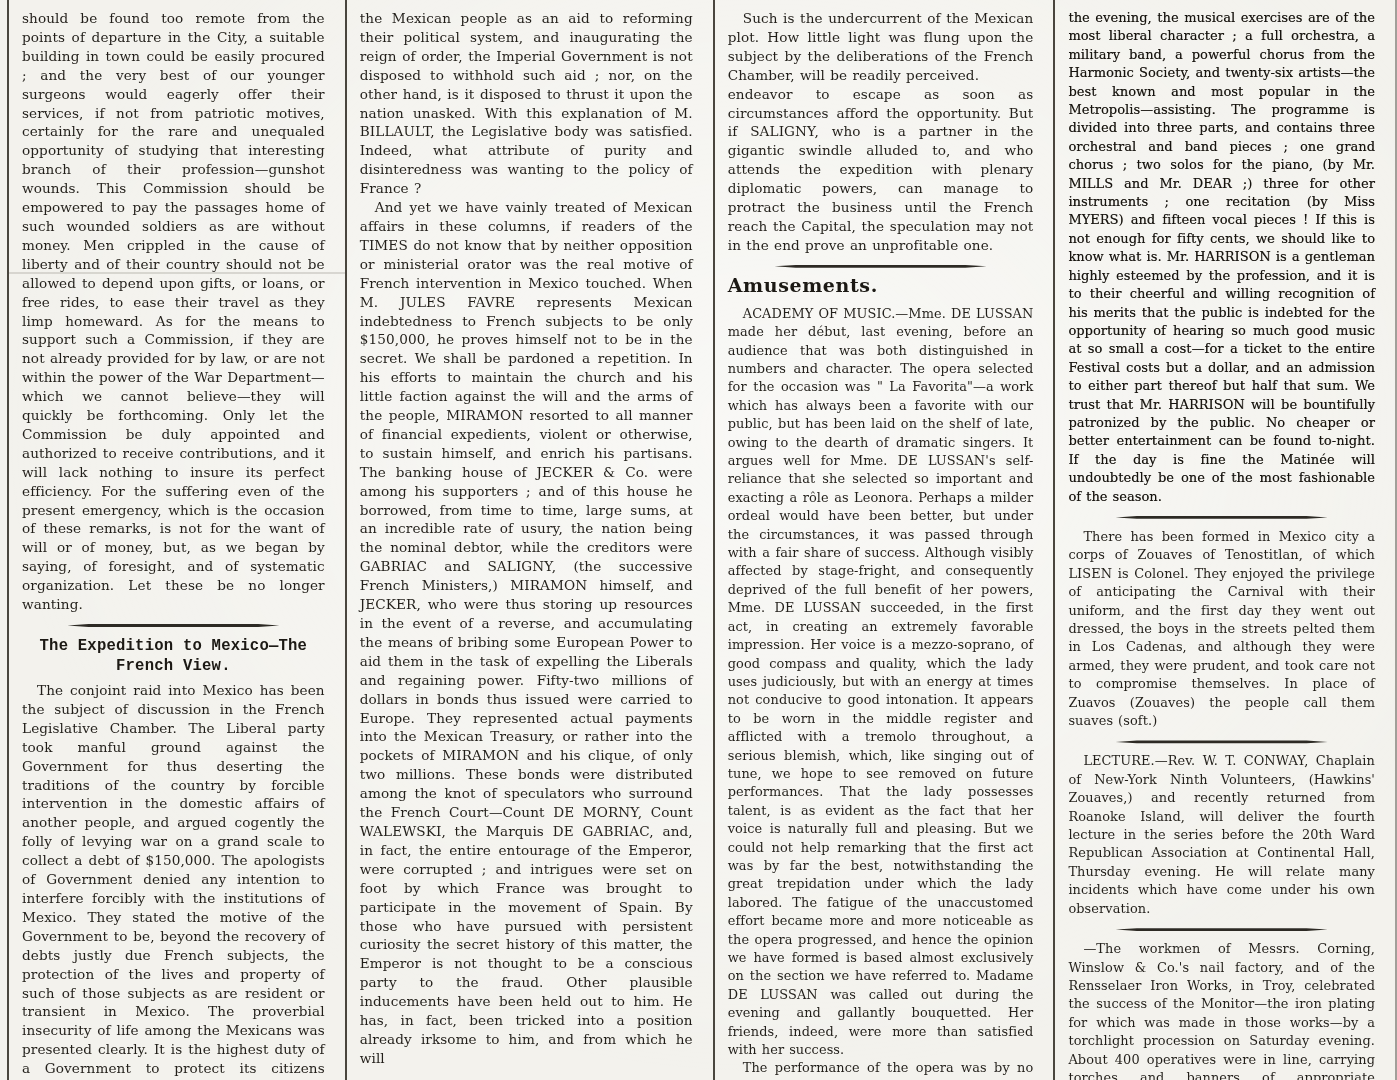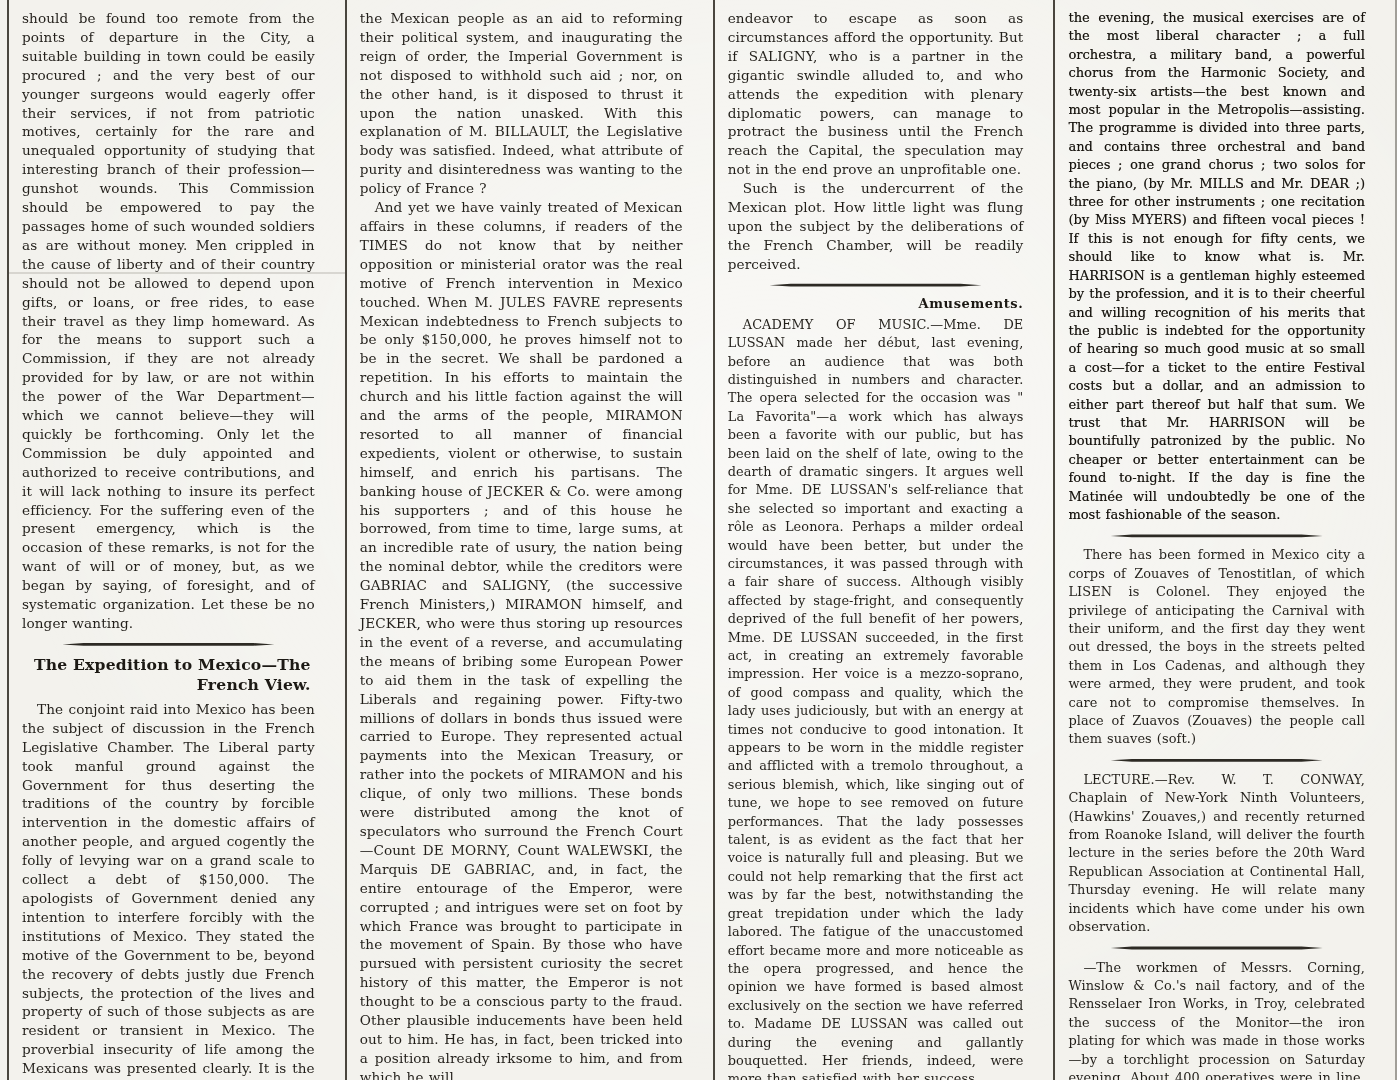--- a/index.html
+++ b/index.html
@@ -11,44 +11,44 @@
   .page {
     display:flex; width:1397px; height:1080px;
     box-sizing:border-box; padding-left:7px;
     border-right:2px solid rgba(62,58,50,0.45);
     background:
       radial-gradient(ellipse at 55% 40%, rgba(255,255,255,0.5), rgba(0,0,0,0) 70%),
       #f3f2ed;
   }
   .col {
     box-sizing:border-box; position:relative;
-    padding:9px 30px 0 13px;
+    padding:9px 20px 0 13px;
     border-left:2px solid #4a463e;
   }
   .col1 { width:345px; }
   .col2 { width:376px; }
   .col3 { width:348px; }
   .col4 { width:349px; }
   p.para {
     margin:0; color:#221f1a;
     font-size:13.6px; line-height:18.9px;
     text-align:justify; letter-spacing:0.1px; word-spacing:0.8px;
   }
   p.indent { text-indent:15px; }
   p.small { font-size:12.9px; line-height:18.4px; }
   p.heavy { font-weight:400; color:#16130e; text-shadow:0.3px 0 0 rgba(20,16,10,0.55); }
   .headline {
     margin:8px 4px 5px; color:#1c1914;
     font-size:15.6px; line-height:20px; font-weight:700;
-    text-align:right; letter-spacing:0.2px;
+    text-align:center; letter-spacing:0.2px;font-family:Liberation Mono, monospace;
   }
   .section-heading {
-    margin:7px 0 4px; color:#1c1914;
-    font-size:13px; line-height:16px; font-weight:700;
-    text-align:right; letter-spacing:0.6px;
+    margin:7px 0 12px; color:#1c1914;
+    font-size:19px; line-height:16px; font-weight:700;
+    text-align:left; letter-spacing:0.6px;
   }
   .divider {
     width:212px; height:5px; margin:9px auto 8px;
     background:#2d2a24;
     clip-path:polygon(0% 50%, 10% 22%, 90% 22%, 100% 50%, 90% 78%, 10% 78%);
   }
   .crease {
     position:absolute; left:0; right:0; height:2px;
     background:rgba(70,64,52,0.16); pointer-events:none;
   }
@@ -66,22 +66,22 @@
     <p class="para indent">The conjoint raid into Mexico has been the subject of discussion in the French Legislative Chamber. The Liberal party took manful ground against the Government for thus deserting the traditions of the country by forcible intervention in the domestic affairs of another people, and argued cogently the folly of levying war on a grand scale to collect a debt of $150,000. The apologists of Government denied any intention to interfere forcibly with the institutions of Mexico. They stated the motive of the Government to be, beyond the recovery of debts justly due French subjects, the protection of the lives and property of such of those subjects as are resident or transient in Mexico. The proverbial insecurity of life among the Mexicans was presented clearly. It is the highest duty of a Government to protect its citizens wherever enterprise may carry them ; and the fulness of time had been reached for obtaining strong guarantees from the Government of Mexico for the safety of Frenchmen. If in procuring these guarantees the assistance of French arms shall be voluntarily solicited by</p>
     <div class="crease crease-col1"></div>
   </div>
 
   <div class="col col2">
     <p class="para">the Mexican people as an aid to reforming their political system, and inaugurating the reign of order, the Imperial Government is not disposed to withhold such aid ; nor, on the other hand, is it disposed to thrust it upon the nation unasked. With this explanation of M. BILLAULT, the Legislative body was satisfied. Indeed, what attribute of purity and disinteredness was wanting to the policy of France ?</p>
     <p class="para indent">And yet we have vainly treated of Mexican affairs in these columns, if readers of the TIMES do not know that by neither opposition or ministerial orator was the real motive of French intervention in Mexico touched. When M. JULES FAVRE represents Mexican indebtedness to French subjects to be only $150,000, he proves himself not to be in the secret. We shall be pardoned a repetition. In his efforts to maintain the church and his little faction against the will and the arms of the people, MIRAMON resorted to all manner of financial expedients, violent or otherwise, to sustain himself, and enrich his partisans. The banking house of JECKER &amp; Co. were among his supporters ; and of this house he borrowed, from time to time, large sums, at an incredible rate of usury, the nation being the nominal debtor, while the creditors were GABRIAC and SALIGNY, (the successive French Ministers,) MIRAMON himself, and JECKER, who were thus storing up resources in the event of a reverse, and accumulating the means of bribing some European Power to aid them in the task of expelling the Liberals and regaining power. Fifty-two millions of dollars in bonds thus issued were carried to Europe. They represented actual payments into the Mexican Treasury, or rather into the pockets of MIRAMON and his clique, of only two millions. These bonds were distributed among the knot of speculators who surround the French Court—Count DE MORNY, Count WALEWSKI, the Marquis DE GABRIAC, and, in fact, the entire entourage of the Emperor, were corrupted ; and intrigues were set on foot by which France was brought to participate in the movement of Spain. By those who have pursued with persistent curiosity the secret history of this matter, the Emperor is not thought to be a conscious party to the fraud. Other plausible inducements have been held out to him. He has, in fact, been tricked into a position already irksome to him, and from which he will</p>
   </div>
 
   <div class="col col3">
+    <p class="para indent">Such is the undercurrent of the Mexican plot. How little light was flung upon the subject by the deliberations of the French Chamber, will be readily perceived.</p>
     <p class="para">endeavor to escape as soon as circumstances afford the opportunity. But if SALIGNY, who is a partner in the gigantic swindle alluded to, and who attends the expedition with plenary diplomatic powers, can manage to protract the business until the French reach the Capital, the speculation may not in the end prove an unprofitable one.</p>
-    <p class="para indent">Such is the undercurrent of the Mexican plot. How little light was flung upon the subject by the deliberations of the French Chamber, will be readily perceived.</p>
     <div class="divider"></div>
     <h3 class="section-heading">Amusements.</h3>
     <p class="para indent small">ACADEMY OF MUSIC.—Mme. DE LUSSAN made her début, last evening, before an audience that was both distinguished in numbers and character. The opera selected for the occasion was " La Favorita"—a work which has always been a favorite with our public, but has been laid on the shelf of late, owing to the dearth of dramatic singers. It argues well for Mme. DE LUSSAN's self-reliance that she selected so important and exacting a rôle as Leonora. Perhaps a milder ordeal would have been better, but under the circumstances, it was passed through with a fair share of success. Although visibly affected by stage-fright, and consequently deprived of the full benefit of her powers, Mme. DE LUSSAN succeeded, in the first act, in creating an extremely favorable impression. Her voice is a mezzo-soprano, of good compass and quality, which the lady uses judiciously, but with an energy at times not conducive to good intonation. It appears to be worn in the middle register and afflicted with a tremolo throughout, a serious blemish, which, like singing out of tune, we hope to see removed on future performances. That the lady possesses talent, is as evident as the fact that her voice is naturally full and pleasing. But we could not help remarking that the first act was by far the best, notwithstanding the great trepidation under which the lady labored. The fatigue of the unaccustomed effort became more and more noticeable as the opera progressed, and hence the opinion we have formed is based almost exclusively on the section we have referred to. Madame DE LUSSAN was called out during the evening and gallantly bouquetted. Her friends, indeed, were more than satisfied with her success.</p>
     <p class="para indent small">The performance of the opera was by no means good. Signor SUSINI sang out of taste, time and tune, and was generally dreary. Neither the chorus nor orchestra can be spoken of—both being too small Signor BRIGNOLI was fortunately in excellent voice and fairly carried away the honors of the evening He sang admirably. Signor MANCUSI, too, distinguished himself by a careful performance of the part of Alfonso.</p>
 
   </div>
 
   <div class="col col4">
     <p class="para small heavy">the evening, the musical exercises are of the most liberal character ; a full orchestra, a military band, a powerful chorus from the Harmonic Society, and twenty-six artists—the best known and most popular in the Metropolis—assisting. The programme is divided into three parts, and contains three orchestral and band pieces ; one grand chorus ; two solos for the piano, (by Mr. MILLS and Mr. DEAR ;) three for other instruments ; one recitation (by Miss MYERS) and fifteen vocal pieces ! If this is not enough for fifty cents, we should like to know what is. Mr. HARRISON is a gentleman highly esteemed by the profession, and it is to their cheerful and willing recognition of his merits that the public is indebted for the opportunity of hearing so much good music at so small a cost—for a ticket to the entire Festival costs but a dollar, and an admission to either part thereof but half that sum. We trust that Mr. HARRISON will be bountifully patronized by the public. No cheaper or better entertainment can be found to-night. If the day is fine the Matinée will undoubtedly be one of the most fashionable of the season.</p>
     <div class="divider"></div>

